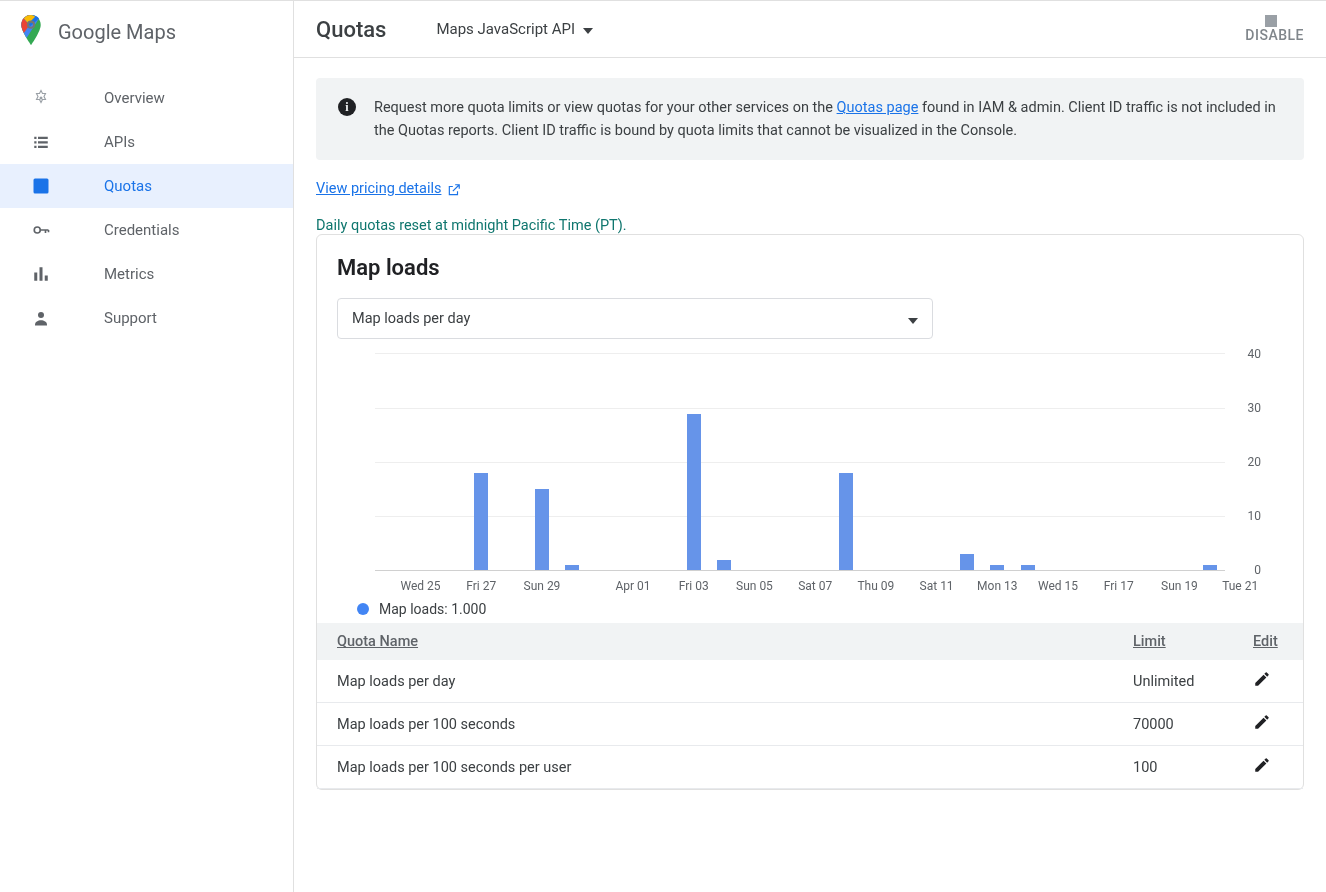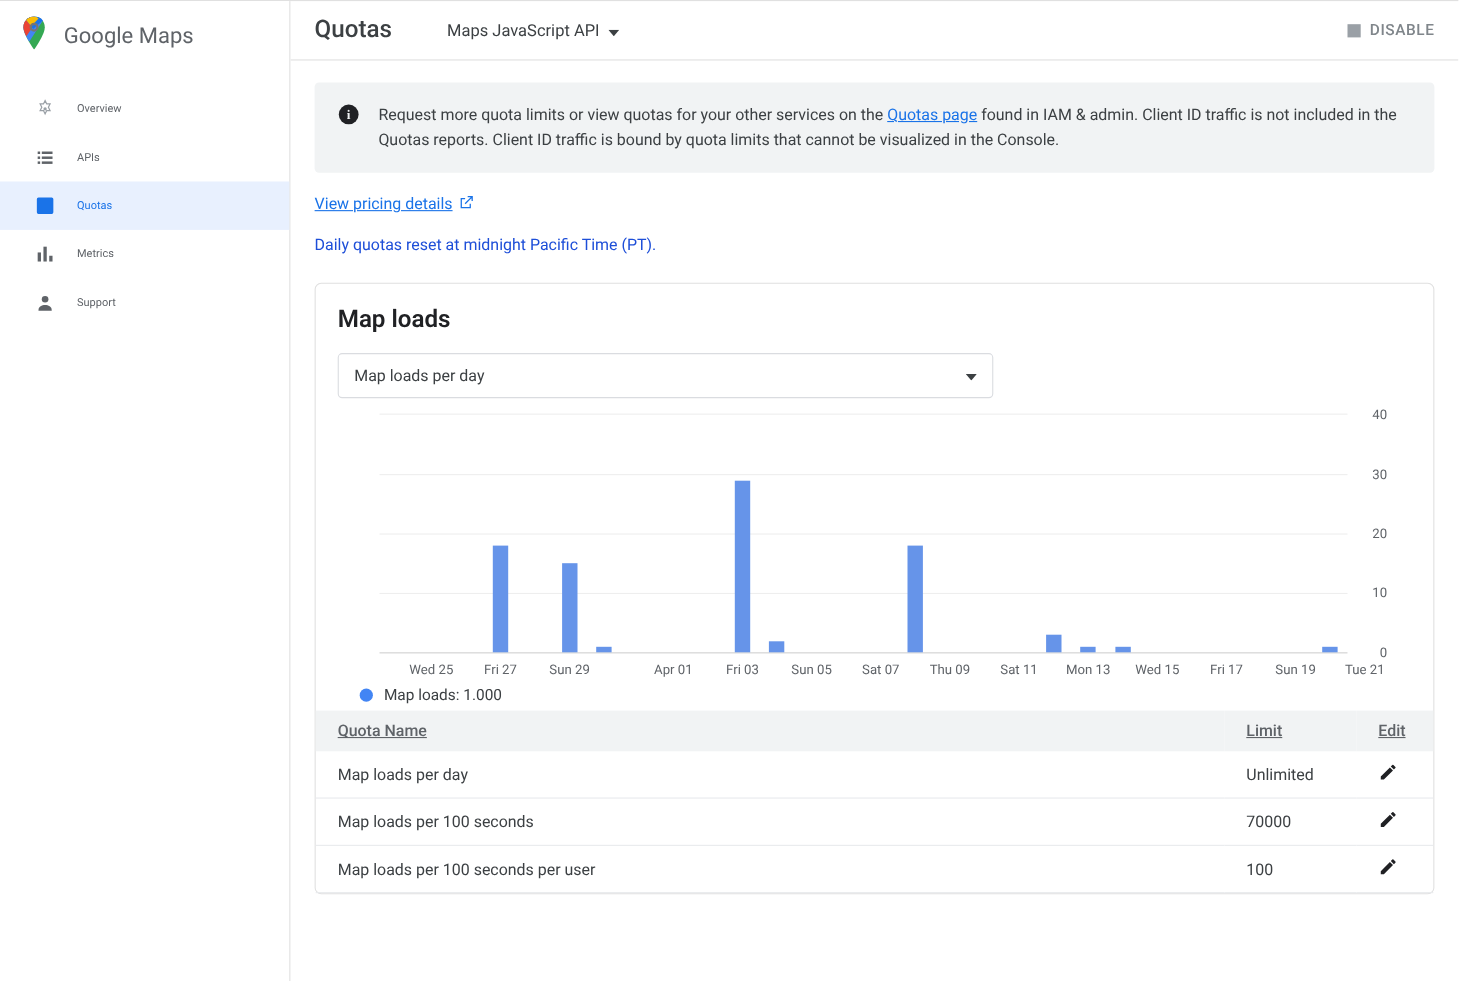--- a/index.html
+++ b/index.html
@@ -6,43 +6,43 @@
 body {
   font-family: 'Google Sans', Roboto, Arial, sans-serif;
   font-size: 14px;
   color: #3c4043;
   background: #fff;
   width: 1326px;
   height: 892px;
   overflow: hidden;
 }
 .layout { display: flex; height: 100%; border-top: 1px solid #e0e0e0; }
-.sidebar { width: 264px; border-right: 1px solid #e0e0e0; background: #fff; }
+.sidebar { width: 294px; border-right: 1px solid #e0e0e0; background: #fff; }
 .brand { display: flex; align-items: center; padding: 14px 20px; margin-bottom: 14px;}
 .brand-name { font-size: 20px; color: #5f6368; margin-left: 16px; font-weight: 400; }
-.nav-item { display: flex; align-items: center; padding: 12px 30px; cursor: pointer; color: #5f6368; font-size: 10px; }
+.nav-item { display: flex; align-items: center; padding: 12px 30px; cursor: pointer; color: #5f6368; font-size: 15px; gap: 34px; }
 .nav-item .nav-icon { width: 22px; height: 20px; margin-right: 18px; display: inline-flex; align-items: center; justify-content: center; }
 .nav-item.active { background: #e8f0fe; color: #1a73e8; }
 .nav-item.active .nav-icon svg { fill: #1a73e8; stroke: #1a73e8; }
 .main { flex: 1; padding: 0; overflow-y: auto; }
 .topbar { display: flex; align-items: center; padding: 14px 22px; }
 .page-title { font-size: 22px; font-weight: 500; color: #3c4043; margin-right: 50px; }
 .api-selector { display: flex; align-items: center; color: #3c4043; font-size: 15px; cursor: pointer; }
 .api-selector .caret { margin-left: 8px; }
-.disable-btn { margin-left: auto; display: flex; align-items: center; color: #80868b; font-size: 14px; letter-spacing: 0.5px; font-weight: 500; cursor: pointer; }
+.disable-btn { margin-left: auto; display: flex; align-items: center; color: #80868b; font-size: 14px; letter-spacing: 0.5px; font-weight: 500; cursor: pointer; flex-direction: column; }
 .disable-btn .stop-icon { width: 12px; height: 12px; background: #9aa0a6; margin-right: 8px; }
 .divider { height: 1px; background: #e0e0e0; }
 .content { padding: 20px 22px; }
 .info-banner { background: #f1f3f4; padding: 18px 22px; border-radius: 4px; display: flex; align-items: flex-start; margin-bottom: 20px; }
 .info-banner .info-icon { margin-right: 18px; margin-top: 2px; flex-shrink: 0; width: 18px; height: 18px; background: #202124; border-radius: 50%; color: #f1f3f4; display: flex; align-items: center; justify-content: center; font-size: 12px; font-weight: 700; font-family: Georgia, serif; }
 .info-banner p { color: #3c4043; line-height: 1.6; font-size: 14.5px; }
 .info-banner a { color: #1a73e8; text-decoration: underline; }
-.pricing-link { color: #1a73e8; text-decoration: underline; font-size: 14.5px; display: inline-flex; align-items: flex-start; margin-bottom: 20px; }
+.pricing-link { color: #1a73e8; text-decoration: underline; font-size: 14.5px; display: inline-flex; align-items: flex-end; margin-bottom: 20px; }
 .pricing-link .ext-icon { margin-left: 6px; display: inline-flex;}
-.reset-note { color: #1d4ed8; margin-bottom: 26px; font-size: 14.5px; }
+.reset-note { color: #0f766e; font-size: 14.5px; }
 .card { border: 1px solid #e0e0e0; border-radius: 6px; padding: 0; }
 .card-inner { padding: 20px 20px 6px 20px; }
 .card-title { font-size: 22px; font-weight: 600; color: #202124; margin-bottom: 18px; }
 .select { border: 1px solid #dadce0; border-radius: 4px; padding: 11px 14px; width: 596px; display: flex; align-items: center; cursor: pointer; margin-bottom: 14px; }
 .select .sel-label { color: #3c4043; font-size: 14.5px;}
 .select .caret { margin-left: auto; }
 .chart-wrap { position: relative; padding: 0 8px; }
 .chart { position: relative; height: 240px; margin-left: 10px; margin-right: 50px; }
 .plot-area { position: absolute; left: 20px; right: 0; top: 0; bottom: 22px; border-top: 1px solid #eee; border-bottom: 1px solid #d0d0d0;}
 .gridline { position: absolute; left: 0; right: 0; height: 1px; background: #eee; }
@@ -108,20 +108,29 @@
       <span>APIs</span>
     </div>
     <div class="nav-item active">
       <span class="nav-icon">
         <svg width="18" height="18" viewBox="0 0 24 24" fill="none" stroke="#1a73e8" stroke-width="2">
             <rect x="3" y="3" width="18" height="18" rx="1"></rect>
             <rect x="3" y="16" width="18" height="5" fill="#1a73e8" stroke="none"></rect>
           </svg>
       </span>
       <span>Quotas</span>
+    </div>
+    <div class="nav-item">
+      <span class="nav-icon">
+        <svg class="ico" width="20" height="18" viewBox="0 0 24 24">
+            <circle cx="7" cy="12" r="4" fill="none" stroke="#5f6368" stroke-width="2.2"></circle>
+            <path d="M11 12h11M18 12v4M22 12v3" stroke="#5f6368" stroke-width="2.2" fill="none"></path>
+          </svg>
+      </span>
+      <span>Credentials</span>
     </div>
     <div class="nav-item">
       <span class="nav-icon">
         <svg class="ico" width="18" height="18" viewBox="0 0 24 24">
             <rect x="3" y="10" width="4" height="11"></rect>
             <rect x="10" y="3" width="4" height="18"></rect>
             <rect x="17" y="14" width="4" height="7"></rect>
           </svg>
       </span>
       <span>Metrics</span>

